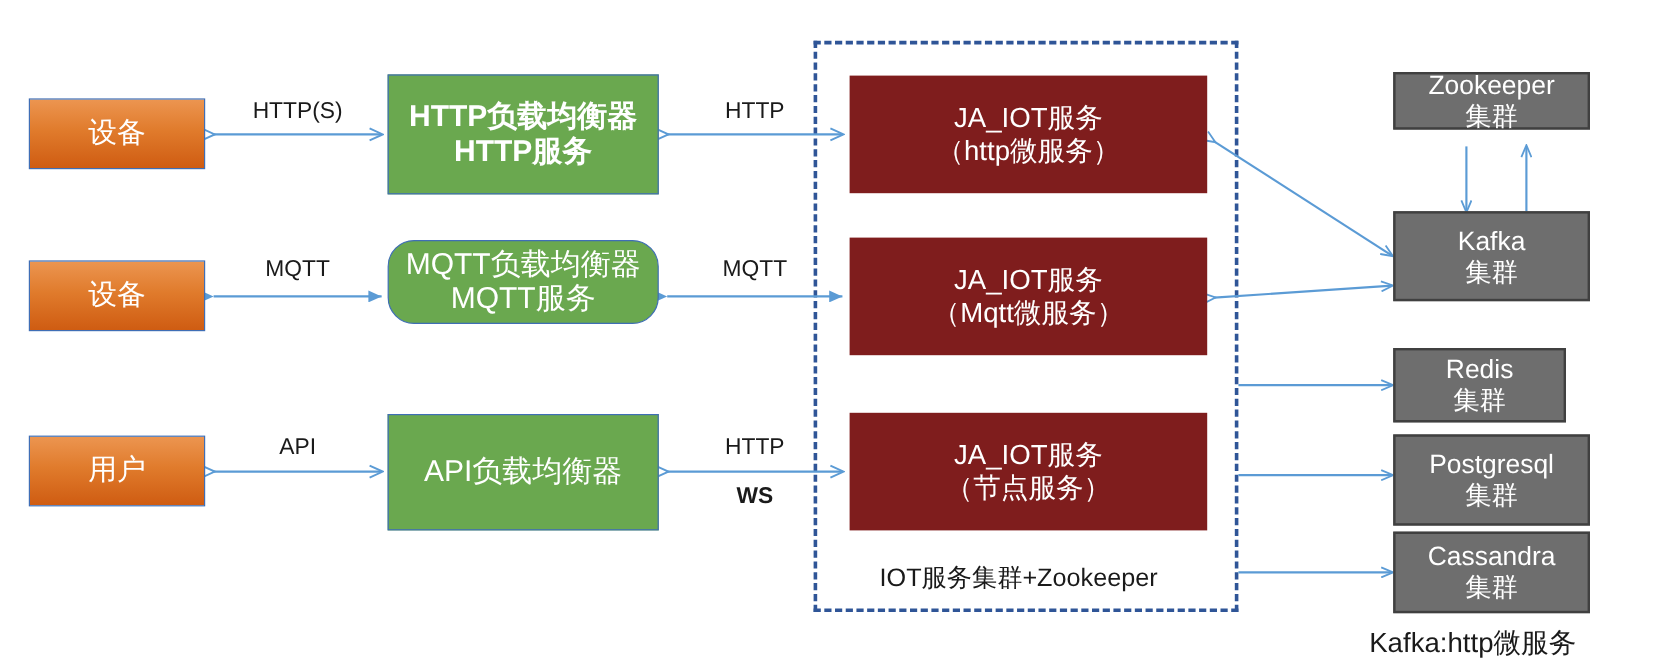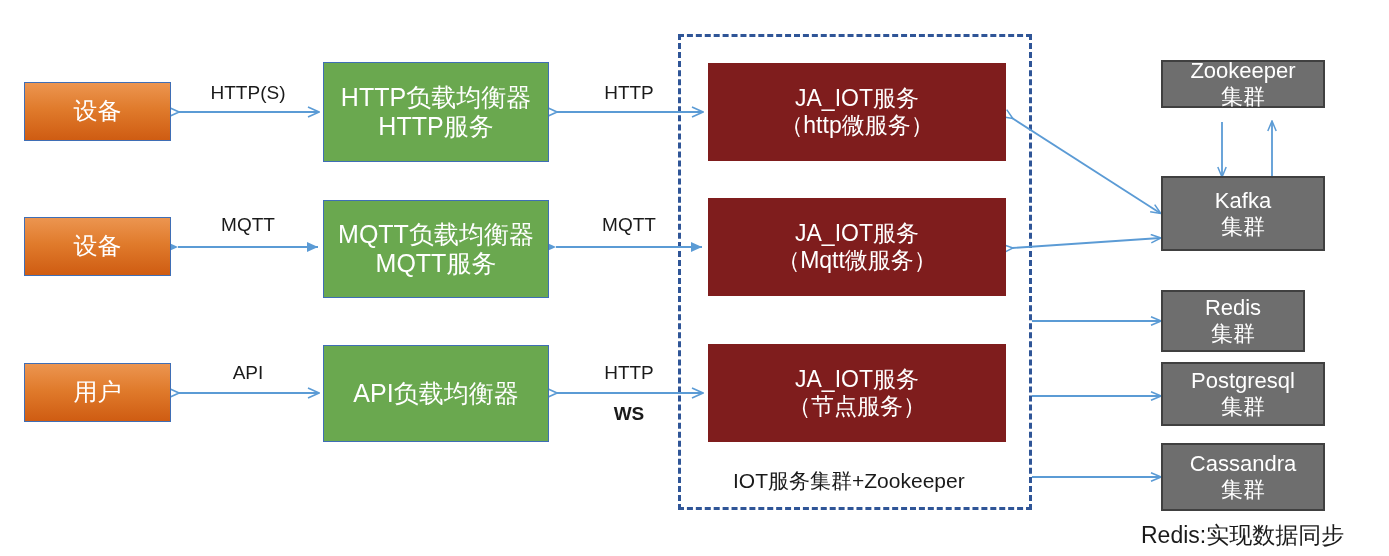--- a/index.html
+++ b/index.html
@@ -136,24 +136,24 @@
       <line x1="1032" y1="477" x2="1160" y2="477" marker-end="url(#openArrowSm)"></line>
     </g>
   </svg>
 
   <div class="node node-orange" style="left:24px; top:82px; width:147px; height:59px;">设备</div>
 
   <div class="node node-orange" style="left:24px; top:217px; width:147px; height:59px;">设备</div>
 
   <div class="node node-orange" style="left:24px; top:363px; width:147px; height:59px;">用户</div>
 
-  <div class="node node-green" style="left:323px; top:62px; width:226px; height:100px;">HTTP负载均衡器
+  <div class="node node-green" style="left:323px; top:62px; width:226px; height:100px;font-weight:bold;">HTTP负载均衡器
 HTTP服务</div>
 
-  <div class="node node-green" style="left:323px; top:200px; width:226px; height:98px;">MQTT负载均衡器
+  <div class="node node-green" style="left:323px; top:200px; width:226px; height:70px;border-radius:22px;">MQTT负载均衡器
 MQTT服务</div>
 
   <div class="node node-green" style="left:323px; top:345px; width:226px; height:97px;">API负载均衡器</div>
 
   <div class="node node-blue" style="left:708px; top:63px; width:298px; height:98px;">JA_IOT服务
 （http微服务）</div>
 
   <div class="node node-blue" style="left:708px; top:198px; width:298px; height:98px;">JA_IOT服务
 （Mqtt微服务）</div>
 
@@ -162,21 +162,21 @@
 
   <div class="node node-gray" style="left:1161px; top:60px; width:164px; height:48px;">Zookeeper
 集群</div>
 
   <div class="node node-gray" style="left:1161px; top:176px; width:164px; height:75px;">Kafka
 集群</div>
 
   <div class="node node-gray" style="left:1161px; top:290px; width:144px; height:62px;">Redis
 集群</div>
 
-  <div class="node node-gray" style="left:1161px; top:362px; width:164px; height:64px;">Postgresql
+  <div class="node node-gray" style="left:1161px; top:362px; width:164px; height:76px;">Postgresql
 集群</div>
 
   <div class="node node-gray" style="left:1161px; top:443px; width:164px; height:68px;">Cassandra
 集群</div>
 
   <div class="edge-label" style="left:178px; top:82px; width:140px;">HTTP(S)</div>
 
   <div class="edge-label" style="left:178px; top:214px; width:140px;">MQTT</div>
 
   <div class="edge-label" style="left:178px; top:362px; width:140px;">API</div>
@@ -184,15 +184,15 @@
   <div class="edge-label" style="left:556px; top:82px; width:146px;">HTTP</div>
 
   <div class="edge-label" style="left:556px; top:214px; width:146px;">MQTT</div>
 
   <div class="edge-label" style="left:556px; top:362px; width:146px;">HTTP</div>
 
   <div class="edge-label" style="left:556px; top:403px; width:146px;font-weight:bold;">WS</div>
 
   <div class="caption caption-group" style="left:733px; top:467px;text-align:center;">IOT服务集群+Zookeeper</div>
 
-  <div class="caption caption-note" style="left:1141px; top:520px;">Redis:实现数据同步</div>
+  <div class="caption caption-note" style="left:1141px; top:520px;">Kafka:http微服务</div>
 
 </div>
 
 </body></html>

